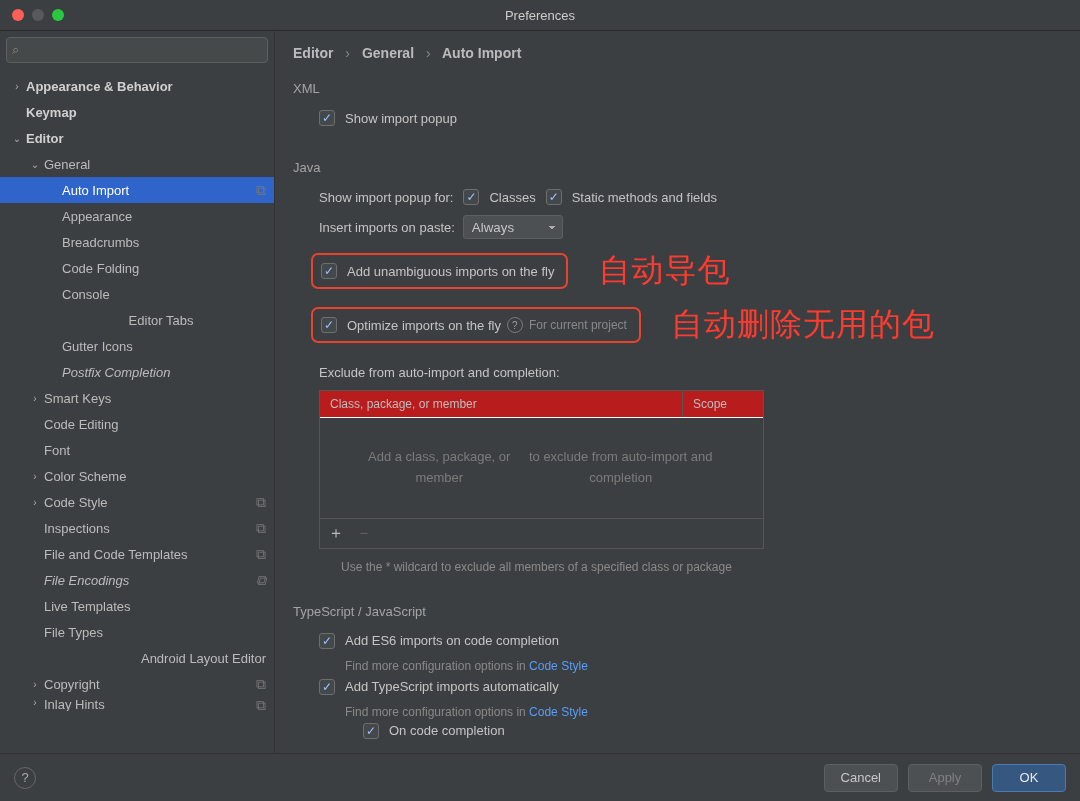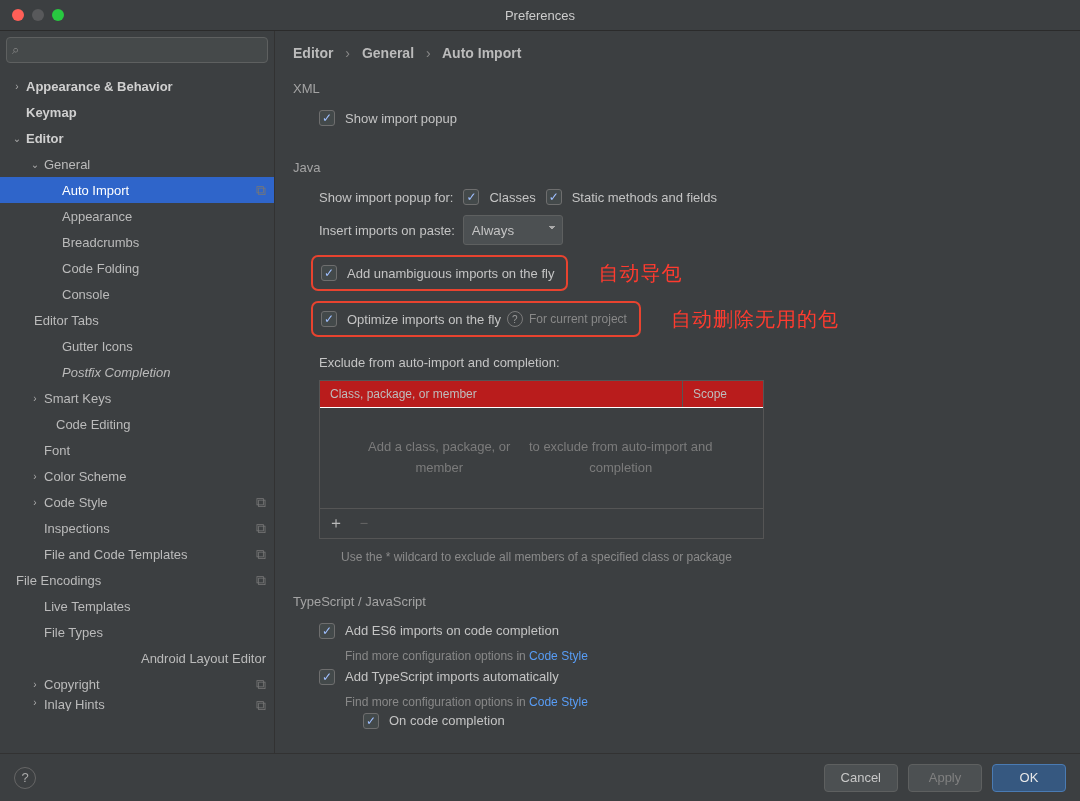--- a/index.html
+++ b/index.html
@@ -103,21 +103,21 @@
   .check {
     width:16px; height:16px; border:1px solid #6e6e6e; border-radius:3px;
     background:#43494a; display:inline-flex; align-items:center; justify-content:center;
     margin-right:10px; color:#a7c7ff; font-size:12px;
   }
   .check.checked::after { content:"✓"; color:#9fbfff; font-size:12px; line-height:1; }
   .lbl { color:#c4c4c4; }
   .sub { margin-left: 26px; }
   select.combo {
     background:#4c5052; border:1px solid #5e6060; color:#c4c4c4;
-    height:30px; padding:0 22px 0 8px; border-radius:3px;
+    height:24px; padding:0 22px 0 8px; border-radius:3px;
     -webkit-appearance:none; appearance:none;
     background-image: linear-gradient(45deg, transparent 50%, #aaa 50%),
                       linear-gradient(135deg, #aaa 50%, transparent 50%);
     background-position: right 10px top 10px, right 6px top 10px;
     background-size: 4px 4px, 4px 4px;
     background-repeat:no-repeat;
   }
   .red-box {
     border: 2px solid #e8432f;
     border-radius: 7px;
@@ -125,21 +125,21 @@
     display: inline-flex;
     align-items: center;
   }
   .hint-icon {
     width:16px;height:16px;border:1px solid #7a7a7a;border-radius:50%;
     display:inline-flex;align-items:center;justify-content:center;
     font-size:10px;color:#9a9a9a;margin:0 6px;
   }
   .muted { color:#888; font-size:12px; }
   .annotation {
-    color:#ff3b2f; font-size:20px; font-weight:500; margin-left:30px;
+    color:#ff3b2f; font-size:32px; font-weight:500; margin-left:30px;
     letter-spacing: 1px;
   }
   .table-box {
     border:1px solid #555; width: 445px; margin-top:10px;
   }
   .table-head { display:flex; background:#b91c1c; border-bottom:1px solid #ffffff;}
   .th { padding:6px 10px; color:#bdbdbd; font-size:12px; }
   .th.col1 { flex:1; border-right:1px solid #555;}
   .th.col2 { width:80px; }
   .table-body {
@@ -224,37 +224,37 @@
           <span class="tree-label">Breadcrumbs</span>
         </div>
         <div class="tree-row" style="padding-left: 46px;">
           <span class="chev"></span>
           <span class="tree-label">Code Folding</span>
         </div>
         <div class="tree-row" style="padding-left: 46px;">
           <span class="chev"></span>
           <span class="tree-label">Console</span>
         </div>
-        <div class="tree-row" style="padding-left: 18px;">
+        <div class="tree-row" style="padding-left: 40px; text-align: center;">
           <span class="chev"></span>
           <span class="tree-label">Editor Tabs</span>
         </div>
         <div class="tree-row" style="padding-left: 46px;">
           <span class="chev"></span>
           <span class="tree-label">Gutter Icons</span>
         </div>
         <div class="tree-row" style="padding-left: 46px; font-style: italic;">
           <span class="chev"></span>
           <span class="tree-label">Postfix Completion</span>
         </div>
         <div class="tree-row" style="padding-left: 28px;">
           <span class="chev">›</span>
           <span class="tree-label">Smart Keys</span>
         </div>
-        <div class="tree-row" style="padding-left: 40px;">
+        <div class="tree-row" style="padding-left: 28px;">
           <span class="chev"></span>
           <span class="tree-label">Code Editing</span>
         </div>
         <div class="tree-row" style="padding-left: 28px;">
           <span class="chev"></span>
           <span class="tree-label">Font</span>
         </div>
         <div class="tree-row" style="padding-left: 28px;">
           <span class="chev">›</span>
           <span class="tree-label">Color Scheme</span>
@@ -267,21 +267,21 @@
         <div class="tree-row" style="padding-left: 28px;">
           <span class="chev"></span>
           <span class="tree-label">Inspections</span>
           <span class="mod-badge">⧉</span>
         </div>
         <div class="tree-row" style="padding-left: 28px;">
           <span class="chev"></span>
           <span class="tree-label">File and Code Templates</span>
           <span class="mod-badge">⧉</span>
         </div>
-        <div class="tree-row" style="">
+        <div class="tree-row" style="padding-left: 28px; font-style: italic;">
           <span class="chev"></span>
           <span class="tree-label">File Encodings</span>
           <span class="mod-badge">⧉</span>
         </div>
         <div class="tree-row" style="padding-left: 28px;">
           <span class="chev"></span>
           <span class="tree-label">Live Templates</span>
         </div>
         <div class="tree-row" style="padding-left: 28px;">
           <span class="chev"></span>

